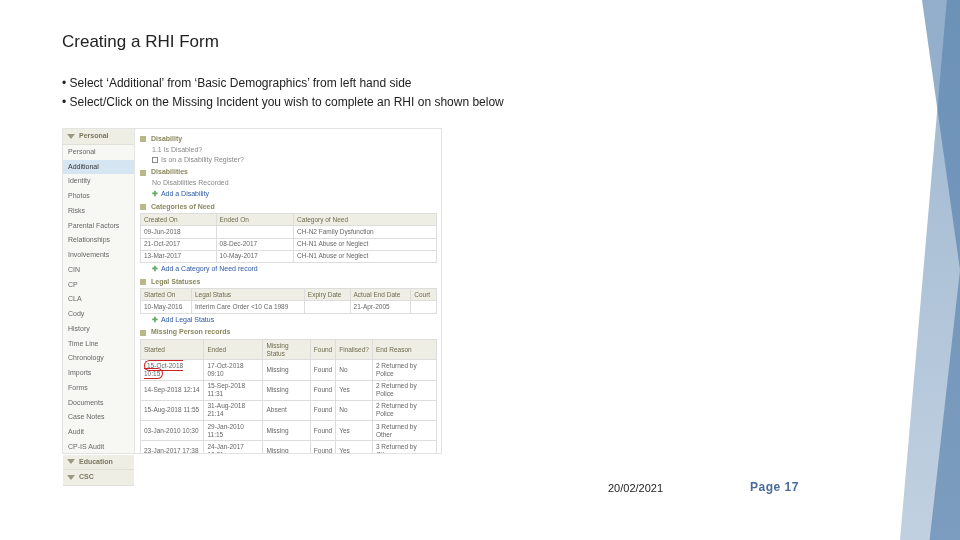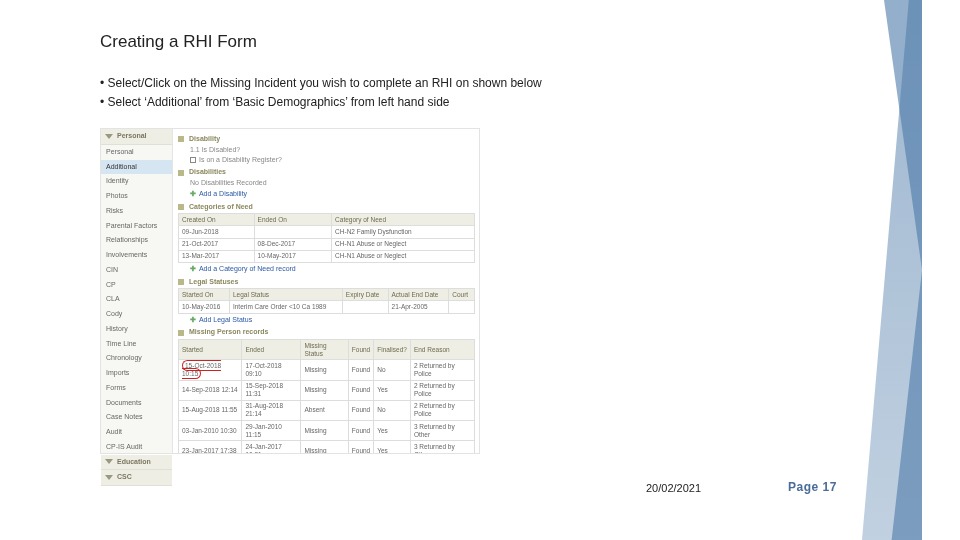--- a/index.html
+++ b/index.html
@@ -1,17 +1,17 @@
 <!DOCTYPE html>
 <html><head>
 <meta charset="utf-8">
 <style>
   * { box-sizing: border-box; }
   html, body { margin:0; padding:0; width:960px; height:540px; font-family: Arial, Helvetica, sans-serif; background:#fff; color:#222; }
-  .slide { position:relative; width:884px; height:540px; overflow:hidden;margin-left:38px; }
+  .slide { position:relative; width:960px; height:540px; overflow:hidden; }
   
   .deco1, .deco2 {
     position:absolute; top:0; right:0; height:100%;
   }
   .deco1 { width:60px; background: linear-gradient(180deg, rgba(77,122,168,0.55), rgba(77,122,168,0.35)); clip-path: polygon(100% 0, 100% 100%, 0 100%, 78% 0); }
   .deco2 { width:38px; background: rgba(77,122,168,0.6); clip-path: polygon(100% 0, 100% 100%, 20% 100%, 100% 50%, 0 0); }
   .title { position:absolute; left:62px; top:32px; font-size:17px; font-weight:500; }
   .bullets { position:absolute; left:62px; top:74px; font-size:12px; line-height:1.6; }
   .bullets ul { margin:0; padding:0; list-style:none; }
   .bullets li::before { content:"• "; }
@@ -44,22 +44,22 @@
 <body>
 <div class="slide">
 
   <div class="deco1"></div>
   <div class="deco2"></div>
 
   <div class="title">Creating a RHI Form</div>
 
   <div class="bullets">
     <ul id="bullet-ul">
+        <li>Select ‘Additional’ from ‘Basic Demographics’ from left hand side</li>
         <li>Select/Click on the Missing Incident you wish to complete an RHI on shown below</li>
-        <li>Select ‘Additional’ from ‘Basic Demographics’ from left hand side</li>
       </ul>
   </div>
 
   <div class="screenshot">
     <div class="ss-inner">
       <div class="ss-side" id="ss-side">
           <div class="acc-header">
             <span class="tri"></span>
             <span>Personal</span>
           </div>

